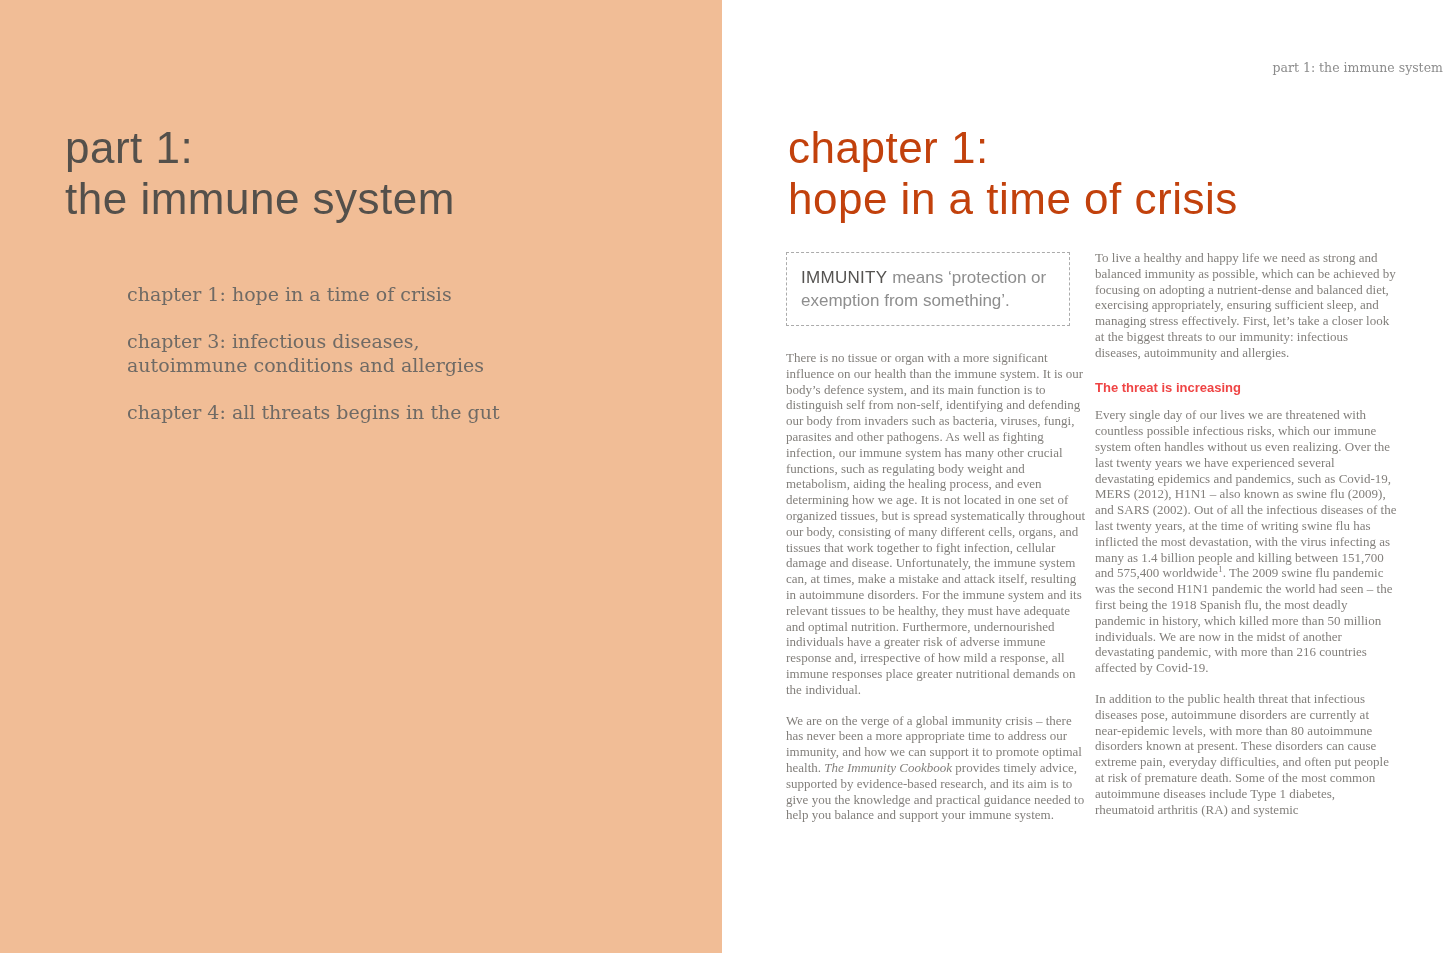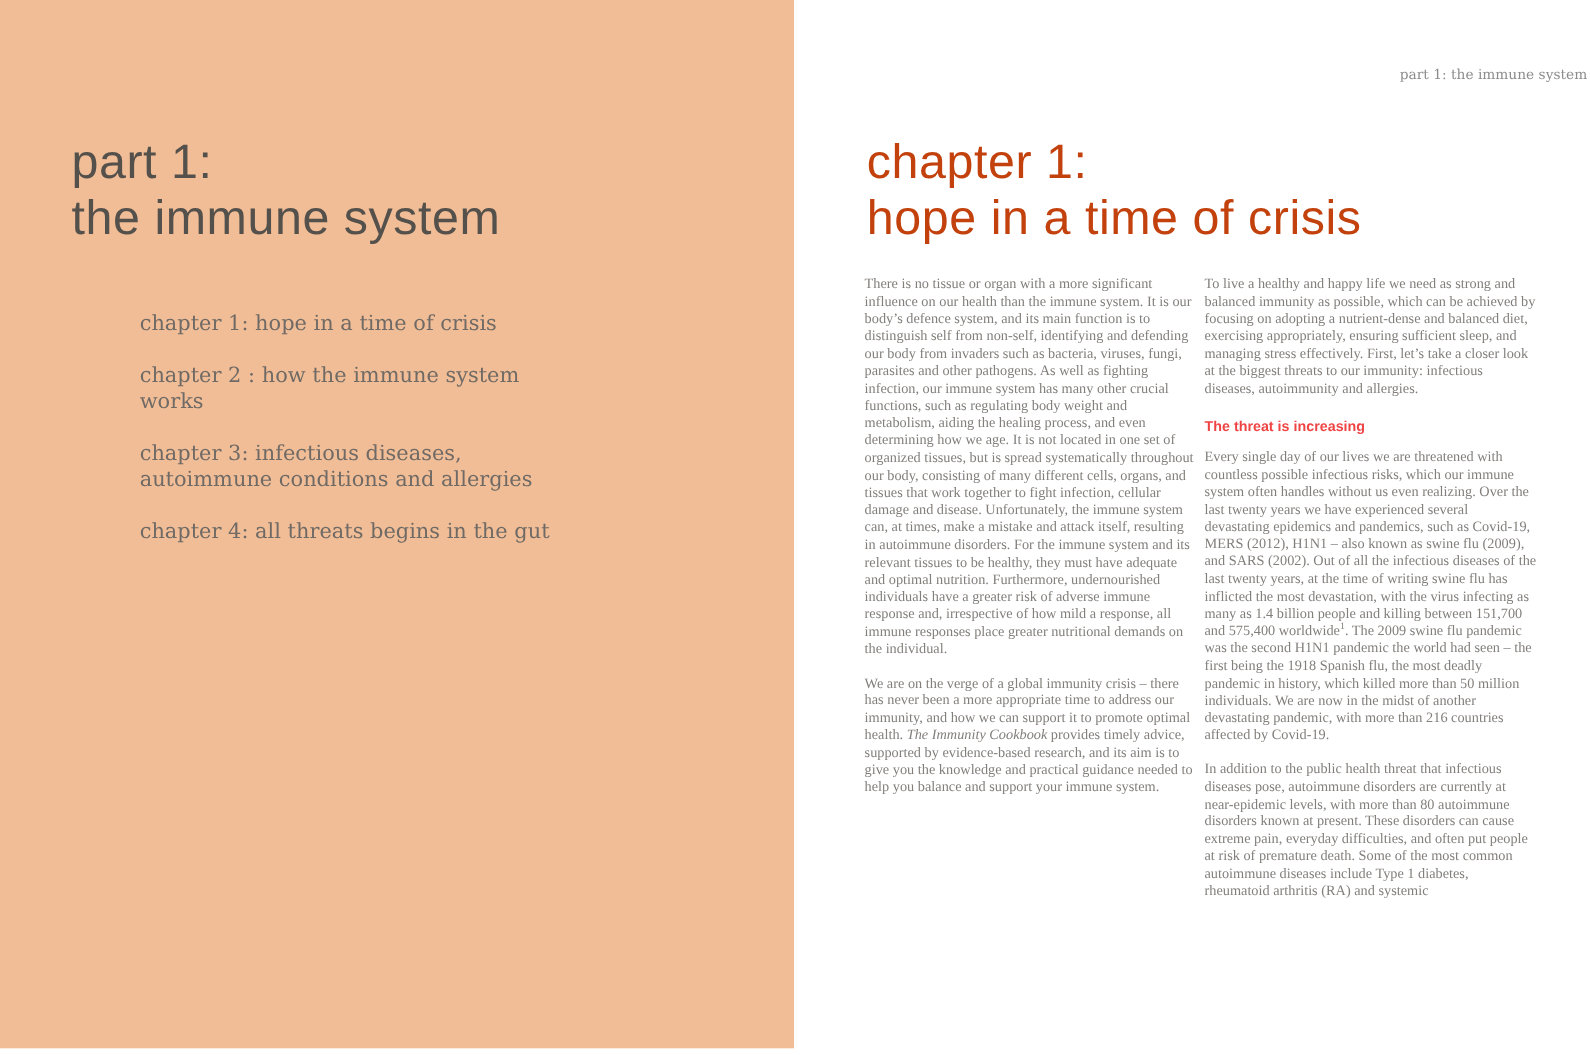--- a/index.html
+++ b/index.html
@@ -123,35 +123,37 @@
 
 <div class="spread">
 
   <div class="page-left">
     <h1 class="part-title">
       <span style="display:block">part 1:</span>
       <span style="display:block">the immune system</span>
     </h1>
     <ul class="chapter-list">
       <li>chapter 1: hope in a time of crisis</li>
-      <li>chapter 2 : how the immune system works</li>
       <li>chapter 3: infectious diseases, autoimmune conditions and allergies</li>
       <li>chapter 4: all threats begins in the gut</li>
     </ul>
   </div>
 
   <div class="page-right">
     <div class="running-header">part 1: the immune system / 9</div>
 
     <h1 class="chapter-title">
       <span style="display:block">chapter 1:</span>
       <span style="display:block">hope in a time of crisis</span>
     </h1>
 
     <div class="col col-1">
+      <div class="quote-box">
+        <span class="quote-term">IMMUNITY</span><span> means ‘protection or exemption from something’.</span>
+      </div>
       <p>There is no tissue or organ with a more significant influence on our health than the immune system. It is our body’s defence system, and its main function is to distinguish self from non-self, identifying and defending our body from invaders such as bacteria, viruses, fungi, parasites and other pathogens. As well as fighting infection, our immune system has many other crucial functions, such as regulating body weight and metabolism, aiding the healing process, and even determining how we age. It is not located in one set of organized tissues, but is spread systematically throughout our body, consisting of many different cells, organs, and tissues that work together to fight infection, cellular damage and disease. Unfortunately, the immune system can, at times, make a mistake and attack itself, resulting in autoimmune disorders. For the immune system and its relevant tissues to be healthy, they must have adequate and optimal nutrition. Furthermore, undernourished individuals have a greater risk of adverse immune response and, irrespective of how mild a response, all immune responses place greater nutritional demands on the individual.</p>
       <p><span>We are on the verge of a global immunity crisis – there has never been a more appropriate time to address our immunity, and how we can support it to promote optimal health. </span><i>The Immunity Cookbook</i><span> provides timely advice, supported by evidence-based research, and its aim is to give you the knowledge and practical guidance needed to help you balance and support your immune system.</span></p>
     </div>
 
     <div class="col col-2">
       <p>To live a healthy and happy life we need as strong and balanced immunity as possible, which can be achieved by focusing on adopting a nutrient-dense and balanced diet, exercising appropriately, ensuring sufficient sleep, and managing stress effectively. First, let’s take a closer look at the biggest threats to our immunity: infectious diseases, autoimmunity and allergies.</p>
       <h3 class="threat-heading">The threat is increasing</h3>
       <p><span>Every single day of our lives we are threatened with countless possible infectious risks, which our immune system often handles without us even realizing. Over the last twenty years we have experienced several devastating epidemics and pandemics, such as Covid-19, MERS (2012), H1N1 – also known as swine flu (2009), and SARS (2002). Out of all the infectious diseases of the last twenty years, at the time of writing swine flu has inflicted the most devastation, with the virus infecting as many as 1.4 billion people and killing between 151,700 and 575,400 worldwide</span><sup>1</sup><span>. The 2009 swine flu pandemic was the second H1N1 pandemic the world had seen – the first being the 1918 Spanish flu, the most deadly pandemic in history, which killed more than 50 million individuals. We are now in the midst of another devastating pandemic, with more than 216 countries affected by Covid-19.</span></p>
       <p>In addition to the public health threat that infectious diseases pose, autoimmune disorders are currently at near-epidemic levels, with more than 80 autoimmune disorders known at present. These disorders can cause extreme pain, everyday difficulties, and often put people at risk of premature death. Some of the most common autoimmune diseases include Type 1 diabetes, rheumatoid arthritis (RA) and systemic</p>
     </div>

